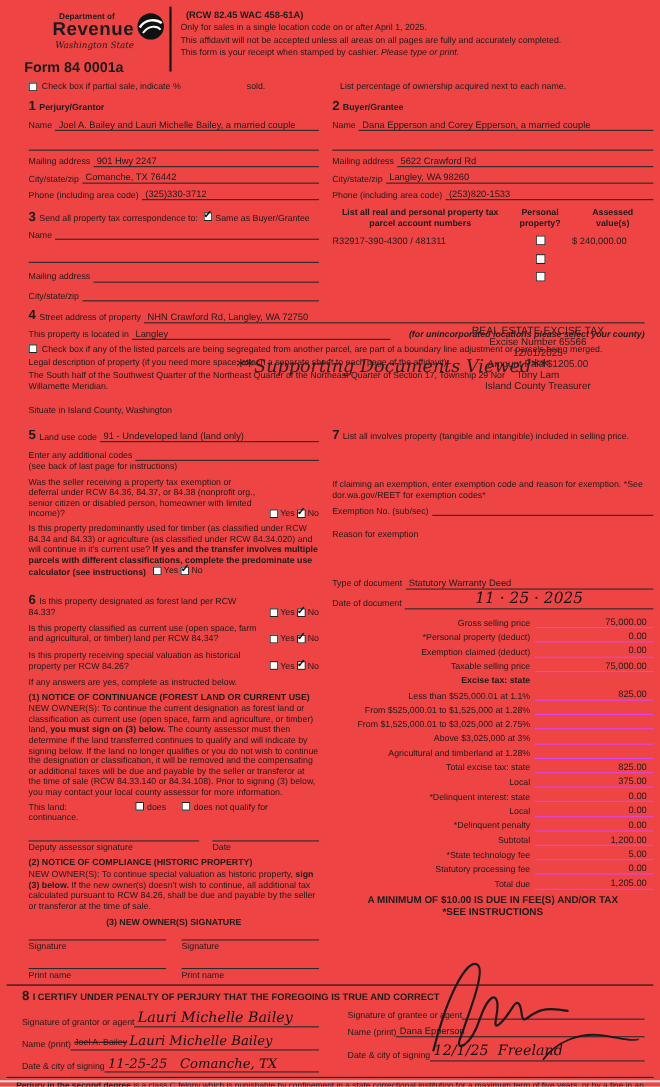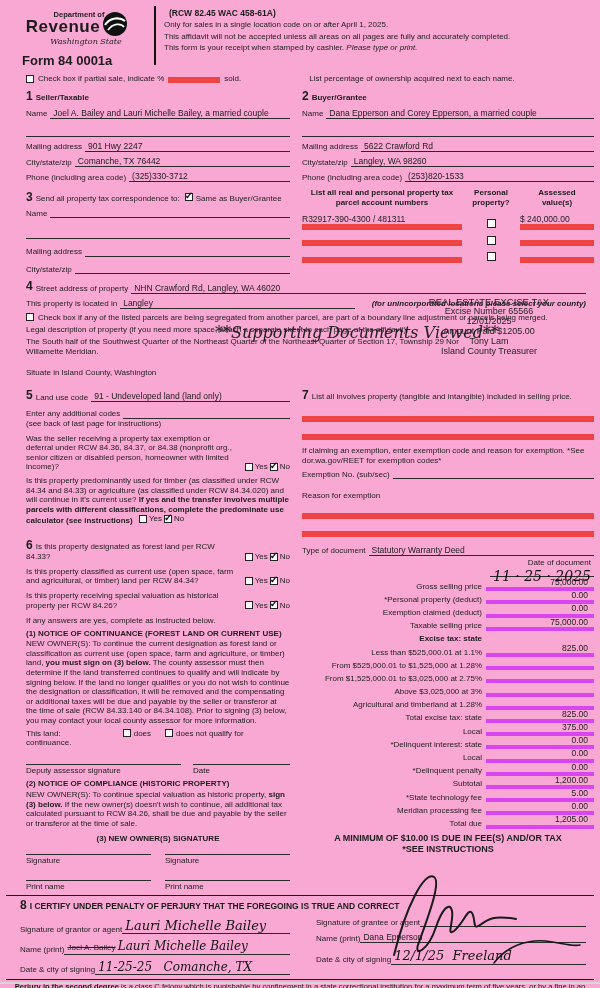--- a/index.html
+++ b/index.html
@@ -1,26 +1,26 @@
 <!DOCTYPE html>
 <html><head>
 <meta charset="utf-8">
 <style>
   * { margin:0; padding:0; box-sizing:border-box; }
   html,body { background:#e8e8e8; }
   .page {
     position:relative; width:600px; height:988px; margin:0 auto;
-    background:#f9a8d4; color:#1c1c1c;
+    background:#ef4444; color:#1c1c1c;
     font-family:"Liberation Sans", sans-serif; font-size:8px; line-height:1.2;
     overflow:hidden;
   }
   b,.b { font-weight:bold; }
   i,.i { font-style:italic; }
   .fill { flex:1; border-bottom:1px solid #2a2a2a; min-height:9px; padding:0 3px; white-space:nowrap; }
-  .line { border-bottom:6px solid #ef4444; }
+  .line { border-bottom:1px solid #ef4444; }
   .cb { display:inline-block; width:8px; height:8px; border:1px solid #222; position:relative; vertical-align:-1px; background:#fff; flex:none; }
   .cb.ck::after { content:"✓"; position:absolute; top:-4px; left:-1px; font-size:10px; font-weight:bold; color:#111; }
   .secnum { font-weight:bold; font-size:12px; margin-right:3px; }
   .hand { font-family:"DejaVu Serif", serif; font-style:italic; color:#111; }
   .strike { text-decoration:line-through; }
   
   .hdr { display:flex; padding:6px 6px 2px 22px; }
   .hdr-left { width:128px; text-align:center; padding-top:4px; }
   .dept { font-size:7.5px; font-weight:bold; margin-left:-14px; }
   .rev { font-size:17px; font-weight:bold; letter-spacing:0.5px; margin-top:-2px; margin-left:-18px; }
@@ -55,42 +55,42 @@
   .stamp .s1 { font-size:9.5px; }
   .docsviewed { position:absolute; left:215px; top:323px; font-family:"DejaVu Serif", serif;
                 font-style:italic; font-size:16px; color:#222; }
   
   .q { display:flex; margin-top:5px; }
   .qtext { flex:1; padding-right:6px; }
   .yn { white-space:nowrap; display:flex; align-items:center; gap:2px; align-self:flex-end; }
   
   .tax-row { display:flex; align-items:flex-end; height:13.2px; }
   .tax-label { flex:1; text-align:right; padding-right:4px; white-space:nowrap; }
-  .tax-line { width:108px; border-bottom:4px solid #d946ef; text-align:right; padding-right:6px; font-size:8.5px; }
+  .tax-line { width:108px; border-bottom:1px solid #d946ef; text-align:right; padding-right:6px; font-size:8.5px; }
   .tax-hdr { font-weight:bold; }
   .minnote { text-align:center; font-weight:bold; font-size:9px; margin-top:4px; }
   
   .sig3 { display:flex; gap:14px; margin-top:10px; }
   .sig3 > div { flex:1; }
   .siglab { border-top:1px solid #2a2a2a; padding-top:1px; }
   .sigscrawl { position:absolute; pointer-events:none; }
   .s8row { display:flex; align-items:flex-end; margin-top:5px; }
   .footer-rule { border-top:1.5px solid #111; margin:4px 6px 0 6px; }
   .perjury { padding:2px 10px 0 10px; font-size:7.6px; text-align:center; }
   .smudge { position:absolute; bottom:4px; left:0; width:100%; height:2px; background:#d8d8d4; }
 </style>
 </head>
 <body>
 
 <div class="page">
 
   <div class="hdr">
     <div class="hdr-left">
       <div class="dept">Department of</div>
-      <div style="display:flex; align-items:center; justify-content:center;">
+      <div style="display:flex; align-items:center; justify-content:flex-end;">
         <span class="rev">Revenue</span>
         <svg class="logo" width="26" height="26" viewBox="0 0 26 26" style="margin-left:2px; margin-top:-8px;">
           <circle cx="13" cy="13" r="12" fill="#111"></circle>
           <path d="M3 14 C 8 6, 18 6, 23 10" stroke="#fff" stroke-width="2.2" fill="none"></path>
           <path d="M6 19 C 11 12, 19 12, 22 16" stroke="#fff" stroke-width="1.8" fill="none"></path>
         </svg>
       </div>
       <div class="wast">Washington State</div>
       <div class="formno">Form 84 0001a</div>
     </div>
@@ -111,21 +111,21 @@
     <span class="line" style="width:52px;"></span>
     <span>sold.</span>
     <span style="width:60px;"></span>
     <span>List percentage of ownership acquired next to each name.</span>
   </div>
 
   <div class="cols">
     <div class="colL">
       <div class="sechead">
           <span class="secnum">1</span>
-          <b>Seller/Taxable</b>
+          <b>Perjury/Grantor</b>
         </div>
       <div class="fldrow">
           <span class="lab">Name</span>
           <span class="fill val">Joel A. Bailey and Lauri Michelle Bailey, a married couple</span>
         </div>
       <div class="fldrow" style="margin-top:9px;">
           <span class="fill"></span>
         </div>
       <div class="fldrow">
           <span class="lab">Mailing address</span>
@@ -212,21 +212,21 @@
         <span class="pc2"><span class="cb" style="width:9px;height:9px;"></span></span>
         <span class="pc3 line"></span>
       </div>
     </div>
   </div>
 
   <div style="padding:2px 14px 0 26px;">
     <div class="fldrow" style="margin-top:3px;">
       <span class="secnum">4</span>
       <span class="lab">Street address of property</span>
-      <span class="fill val">NHN Crawford Rd, Langley, WA 46020</span>
+      <span class="fill val">NHN Crawford Rd, Langley, WA 72750</span>
     </div>
     <div class="fldrow" style="margin-top:4px;">
       <span class="lab">This property is located in</span>
       <span class="fill val" style="max-width:235px;">Langley</span>
       <span class="b i" style="margin-left:17px;">(for unincorporated locations please select your county)</span>
     </div>
     <div style="margin-top:4px; display:flex; gap:4px; align-items:flex-start;">
       <span class="cb"></span>
       <span>Check box if any of the listed parcels are being segregated from another parcel, are part of a boundary line adjustment or parcels being merged.</span>
     </div>
@@ -367,21 +367,21 @@
         <div style="margin-top:12px;">Reason for exemption</div>
         <div class="line" style="margin-top:12px;"></div>
         <div class="line" style="margin-top:12px;"></div>
       </div>
 
       <div style="margin-top:8px;">
         <div class="fldrow" style="margin-top:0;">
           <span class="lab">Type of document</span>
           <span class="fill val">Statutory Warranty Deed</span>
         </div>
-        <div class="fldrow" style="margin-top:2px; height:16px;flex-direction:column;">
+        <div class="fldrow" style="margin-top:2px; height:16px;">
           <span class="lab">Date of document</span>
           <span class="fill hand" style="font-size:14px; text-align:center;">11 · 25 · 2025</span>
         </div>
         <div style="margin-top:4px;">
             <div class="tax-row">
               <span class="tax-label">Gross selling price</span>
               <span class="tax-line">75,000.00</span>
             </div>
             <div class="tax-row">
               <span class="tax-label">*Personal property (deduct)</span>
@@ -441,21 +441,21 @@
             </div>
             <div class="tax-row">
               <span class="tax-label">Subtotal</span>
               <span class="tax-line">1,200.00</span>
             </div>
             <div class="tax-row">
               <span class="tax-label">*State technology fee</span>
               <span class="tax-line">5.00</span>
             </div>
             <div class="tax-row">
-              <span class="tax-label">Meridian processing fee</span>
+              <span class="tax-label">Statutory processing fee</span>
               <span class="tax-line">0.00</span>
             </div>
             <div class="tax-row">
               <span class="tax-label">Total due</span>
               <span class="tax-line">1,205.00</span>
             </div>
           </div>
         <div class="minnote">A MINIMUM OF $10.00 IS DUE IN FEE(S) AND/OR TAX</div>
         <div class="minnote" style="margin-top:1px;">*SEE INSTRUCTIONS</div>
       </div>

